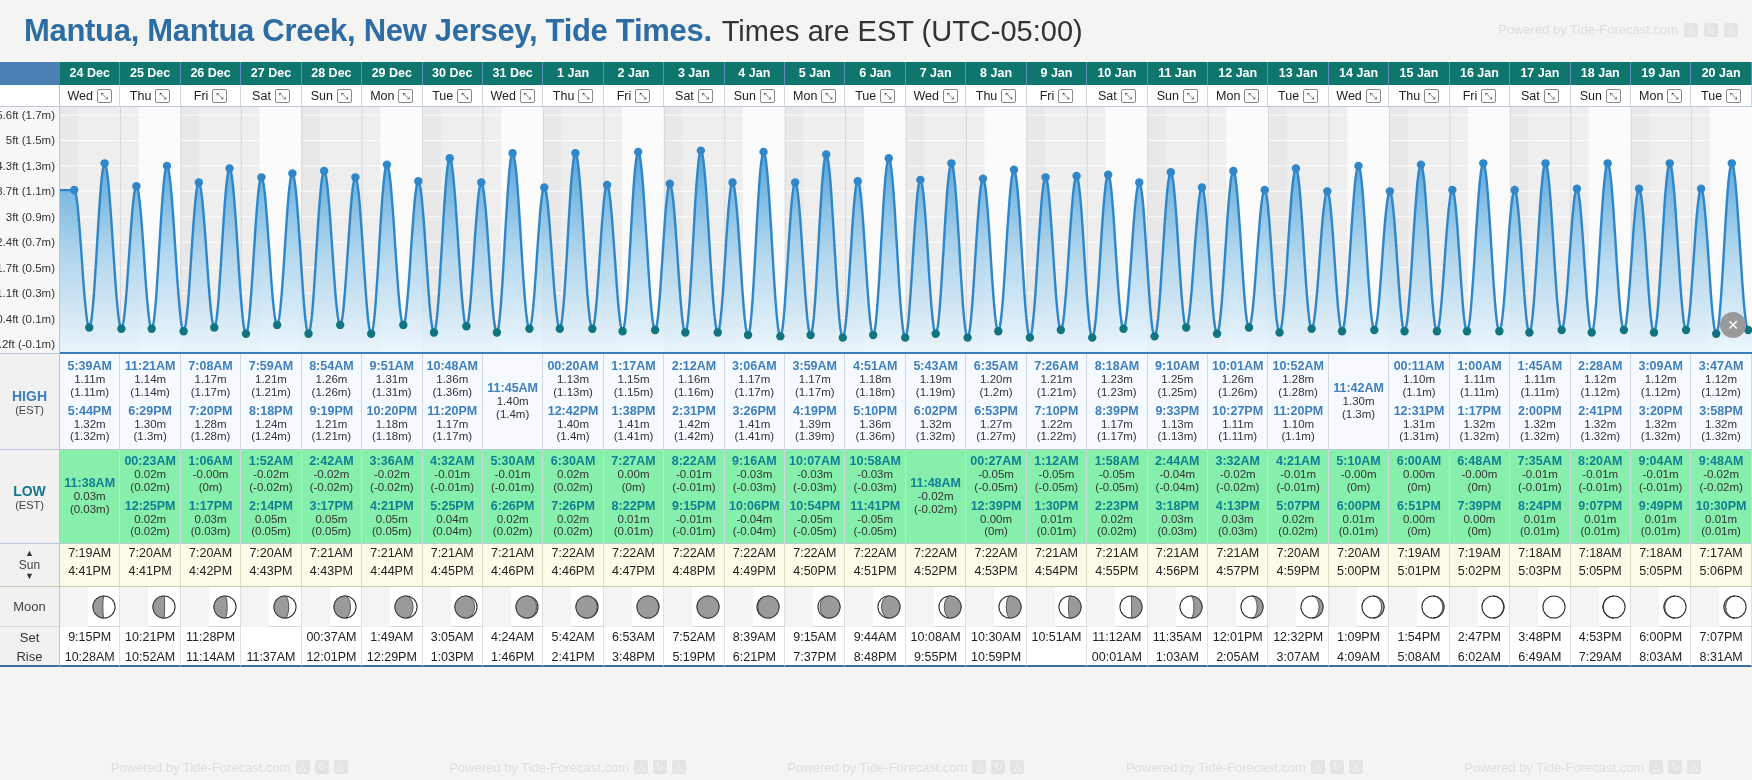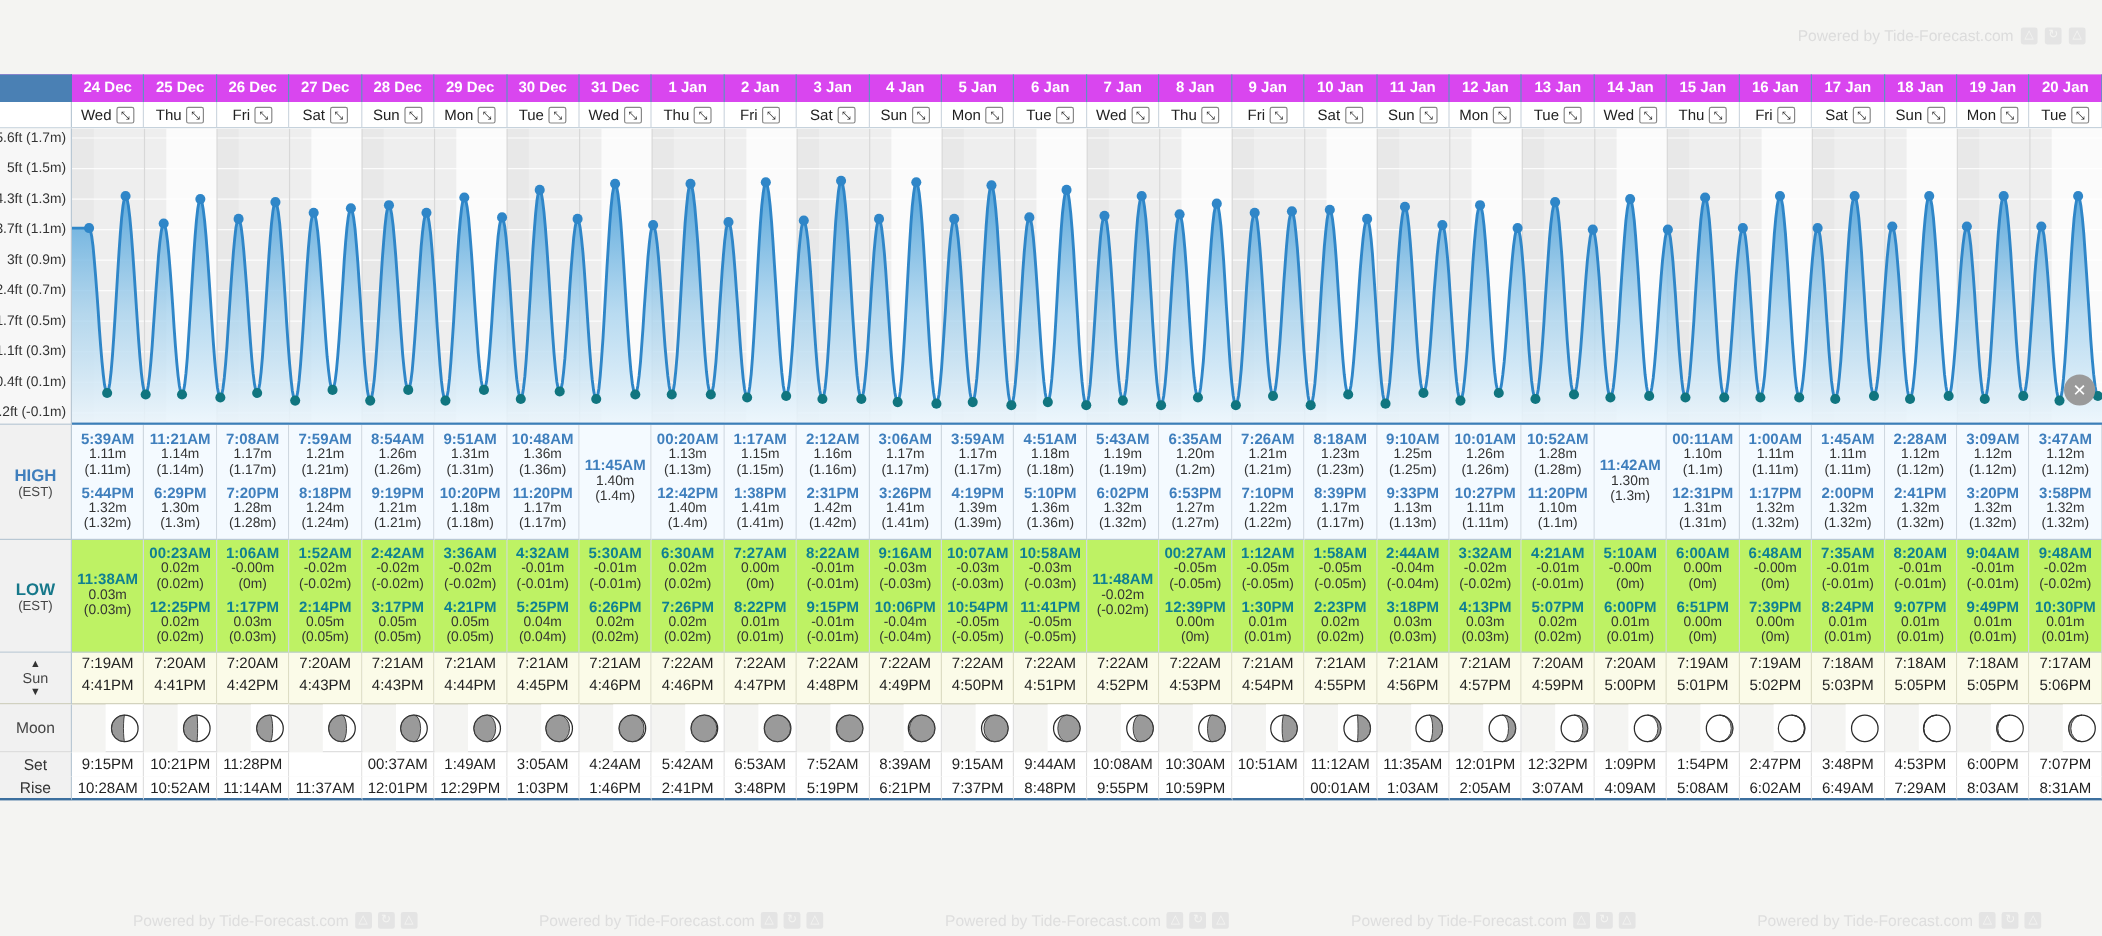--- a/index.html
+++ b/index.html
@@ -36,21 +36,21 @@
   #gridwrap { position: absolute; left: 0; top: 62px; width: 1752px; height: 718px; }
   .row { display: flex; width: 1752px; }
   .labelcell {
     width: 60px; min-width: 60px; flex: 0 0 60px;
     display: flex; flex-direction: column; align-items: center; justify-content: center;
     background: #f1f1f1; border-right: 1px solid #b9c8d4; font-size: 12px; color: #444;
   }
   .daycell { flex: 1 1 0; min-width: 0; border-right: 1px solid #cfd8e0; text-align: center; }
 
   
-  .daterow { background: #d946ef; height: 23px; }
+  .daterow { background: #0f766e; height: 23px; }
   .daterow .labelcell { background: #4a80b4; border-right: 1px solid #4a80b4; }
   .daterow .daycell {
     color: #fff; font-size: 12.5px; font-weight: bold; line-height: 23px;
     border-right: 1px solid #5f91c0; white-space: nowrap; overflow: hidden;
   }
 
   
   .dowrow { height: 22px; background: #fff; border-bottom: 1px solid #b9c8d4; }
   .dowrow .labelcell { background: #fff; border-right: 1px solid #b9c8d4; }
   .dowrow .daycell {
@@ -88,21 +88,21 @@
   }
   .hi-label { color: #3f7fbd; font-size: 14px; font-weight: bold; text-align: center; }
   .lo-label { color: #16788a; font-size: 14px; font-weight: bold; }
   .sublabel { font-size: 11px; color: #444; }
   .evt { padding: 2px 0 3px; }
   .evt .t { font-size: 12.5px; font-weight: bold; white-space: nowrap; }
   .evt .h { font-size: 11.5px; color: #333; line-height: 1.12; white-space: nowrap; }
   .evt .hp { font-size: 11.5px; color: #333; line-height: 1.12; white-space: nowrap; }
   .high-cell { background: #f4faff; }
   .high-cell .t { color: #3f7fbd; }
-  .low-cell  { background: #bef264; }
+  .low-cell  { background: #86efac; }
   .low-cell .t { color: #0f7f92; }
   .evt.single { flex: 1 1 auto; display: flex; flex-direction: column; justify-content: center; }
 
   .highrow { height: 96px; }
   .lowrow  { height: 94px; }
 
   
   .sunrow { height: 43px; }
   .sunrow .labelcell { background: #f1f1f1; border-bottom: 1px solid #c9c9b4; }
   .sunrow .daycell {
@@ -144,20 +144,24 @@
     position: absolute; right: 6px; top: 312px; width: 26px; height: 26px;
     border-radius: 50%; background: #9a9a9a; color: #fff;
     font-size: 14px; line-height: 26px; text-align: center; z-index: 20;
   }
 </style>
 </head>
 <body>
 
 <div id="app">
 
+  <div class="titlebar">
+    <div class="title-main">Mantua, Mantua Creek, New Jersey, Tide Times.</div>
+    <div class="title-sub">Times are EST (UTC-05:00)</div>
+  </div>
   <div class="powered-top">
     <span>Powered by Tide-Forecast.com</span>
     <span class="pw-ico">△</span>
     <span class="pw-ico">↻</span>
     <span class="pw-ico">△</span>
   </div>
 
   <div id="gridwrap">
 
     <div class="row daterow" id="row-date">

